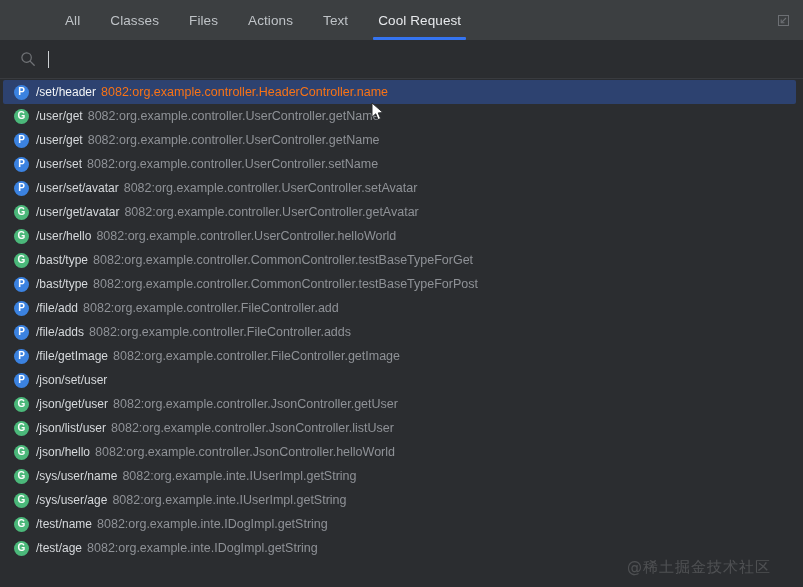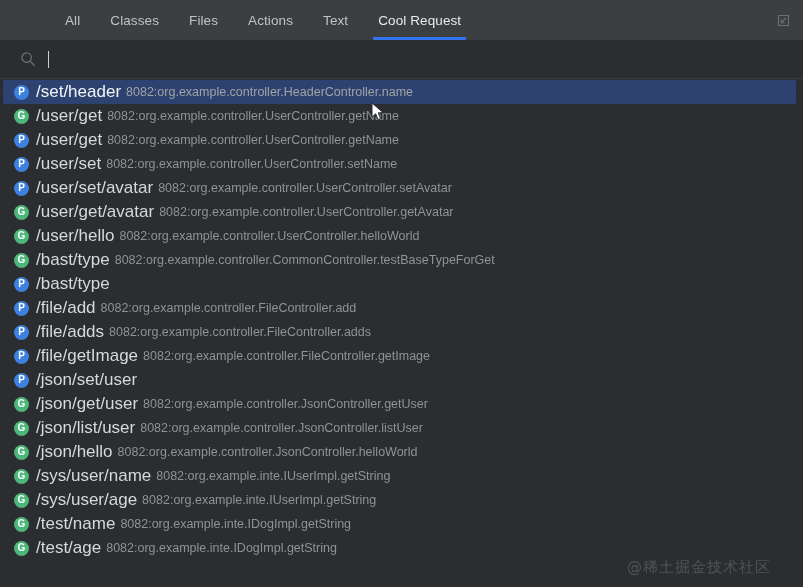--- a/index.html
+++ b/index.html
@@ -150,32 +150,32 @@
     color: #ffffff;
     display: flex;
     align-items: center;
     justify-content: center;
     line-height: 1;
     font-family: "Liberation Sans", sans-serif;
   }
   .badge.post { background: #3b82e0; }
   .badge.get  { background: #4bb87a; }
   .row .path {
-    font-size: 17px;
+    font-size: 12px;
     color: #d6d9dc;
     font-weight: 500;
     margin-right: 5px;
   }
   .row.selected .path { color: #f2f4f6; }
   .row .meta {
     font-size: 12.5px;
     color: #8f9297;
     font-weight: 400;
   }
-  .row.selected .meta { color: #a3a3a3; text-align: center; }
+  .row.selected .meta { color: #f97316; text-align: center; }
 
   
   .watermark {
     position: absolute;
     right: 32px;
     bottom: 10px;
     font-size: 15px;
     color: rgba(255,255,255,0.17);
     font-family: "DejaVu Sans", sans-serif;
     letter-spacing: 1px;
@@ -280,20 +280,21 @@
         <span class="meta">8082:org.example.controller.UserController.helloWorld</span>
       </div>
       <div class="row">
         <span class="badge get">G</span>
         <span class="path">/bast/type</span>
         <span class="meta">8082:org.example.controller.CommonController.testBaseTypeForGet</span>
       </div>
       <div class="row">
         <span class="badge post">P</span>
         <span class="path">/bast/type</span>
+        <span class="meta">8082:org.example.controller.CommonController.testBaseTypeForPost</span>
       </div>
       <div class="row">
         <span class="badge post">P</span>
         <span class="path">/file/add</span>
         <span class="meta">8082:org.example.controller.FileController.add</span>
       </div>
       <div class="row">
         <span class="badge post">P</span>
         <span class="path">/file/adds</span>
         <span class="meta">8082:org.example.controller.FileController.adds</span>

